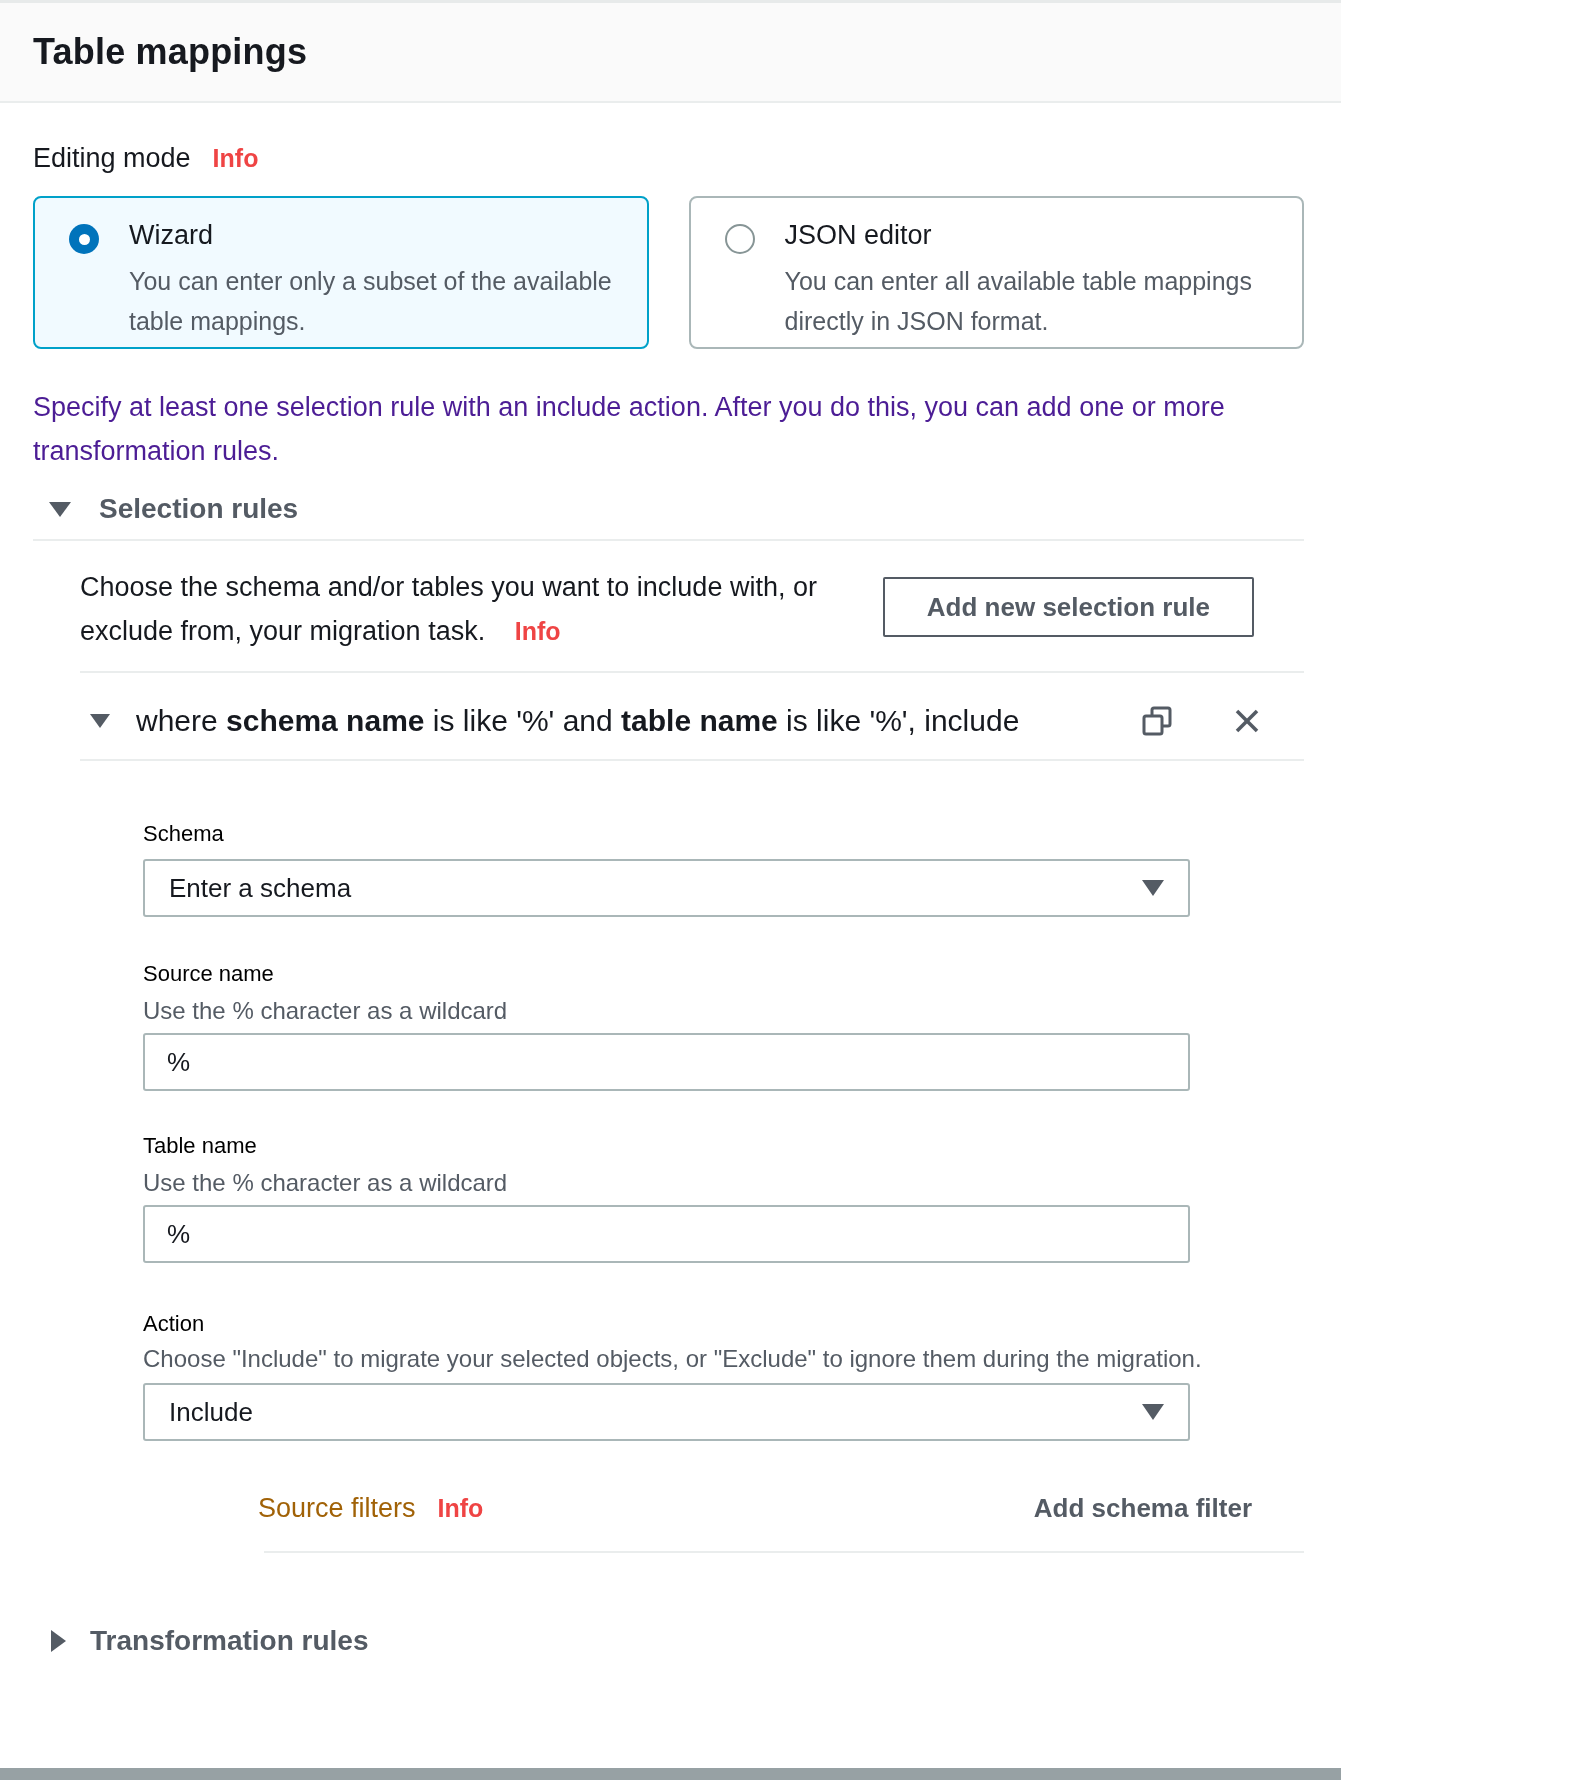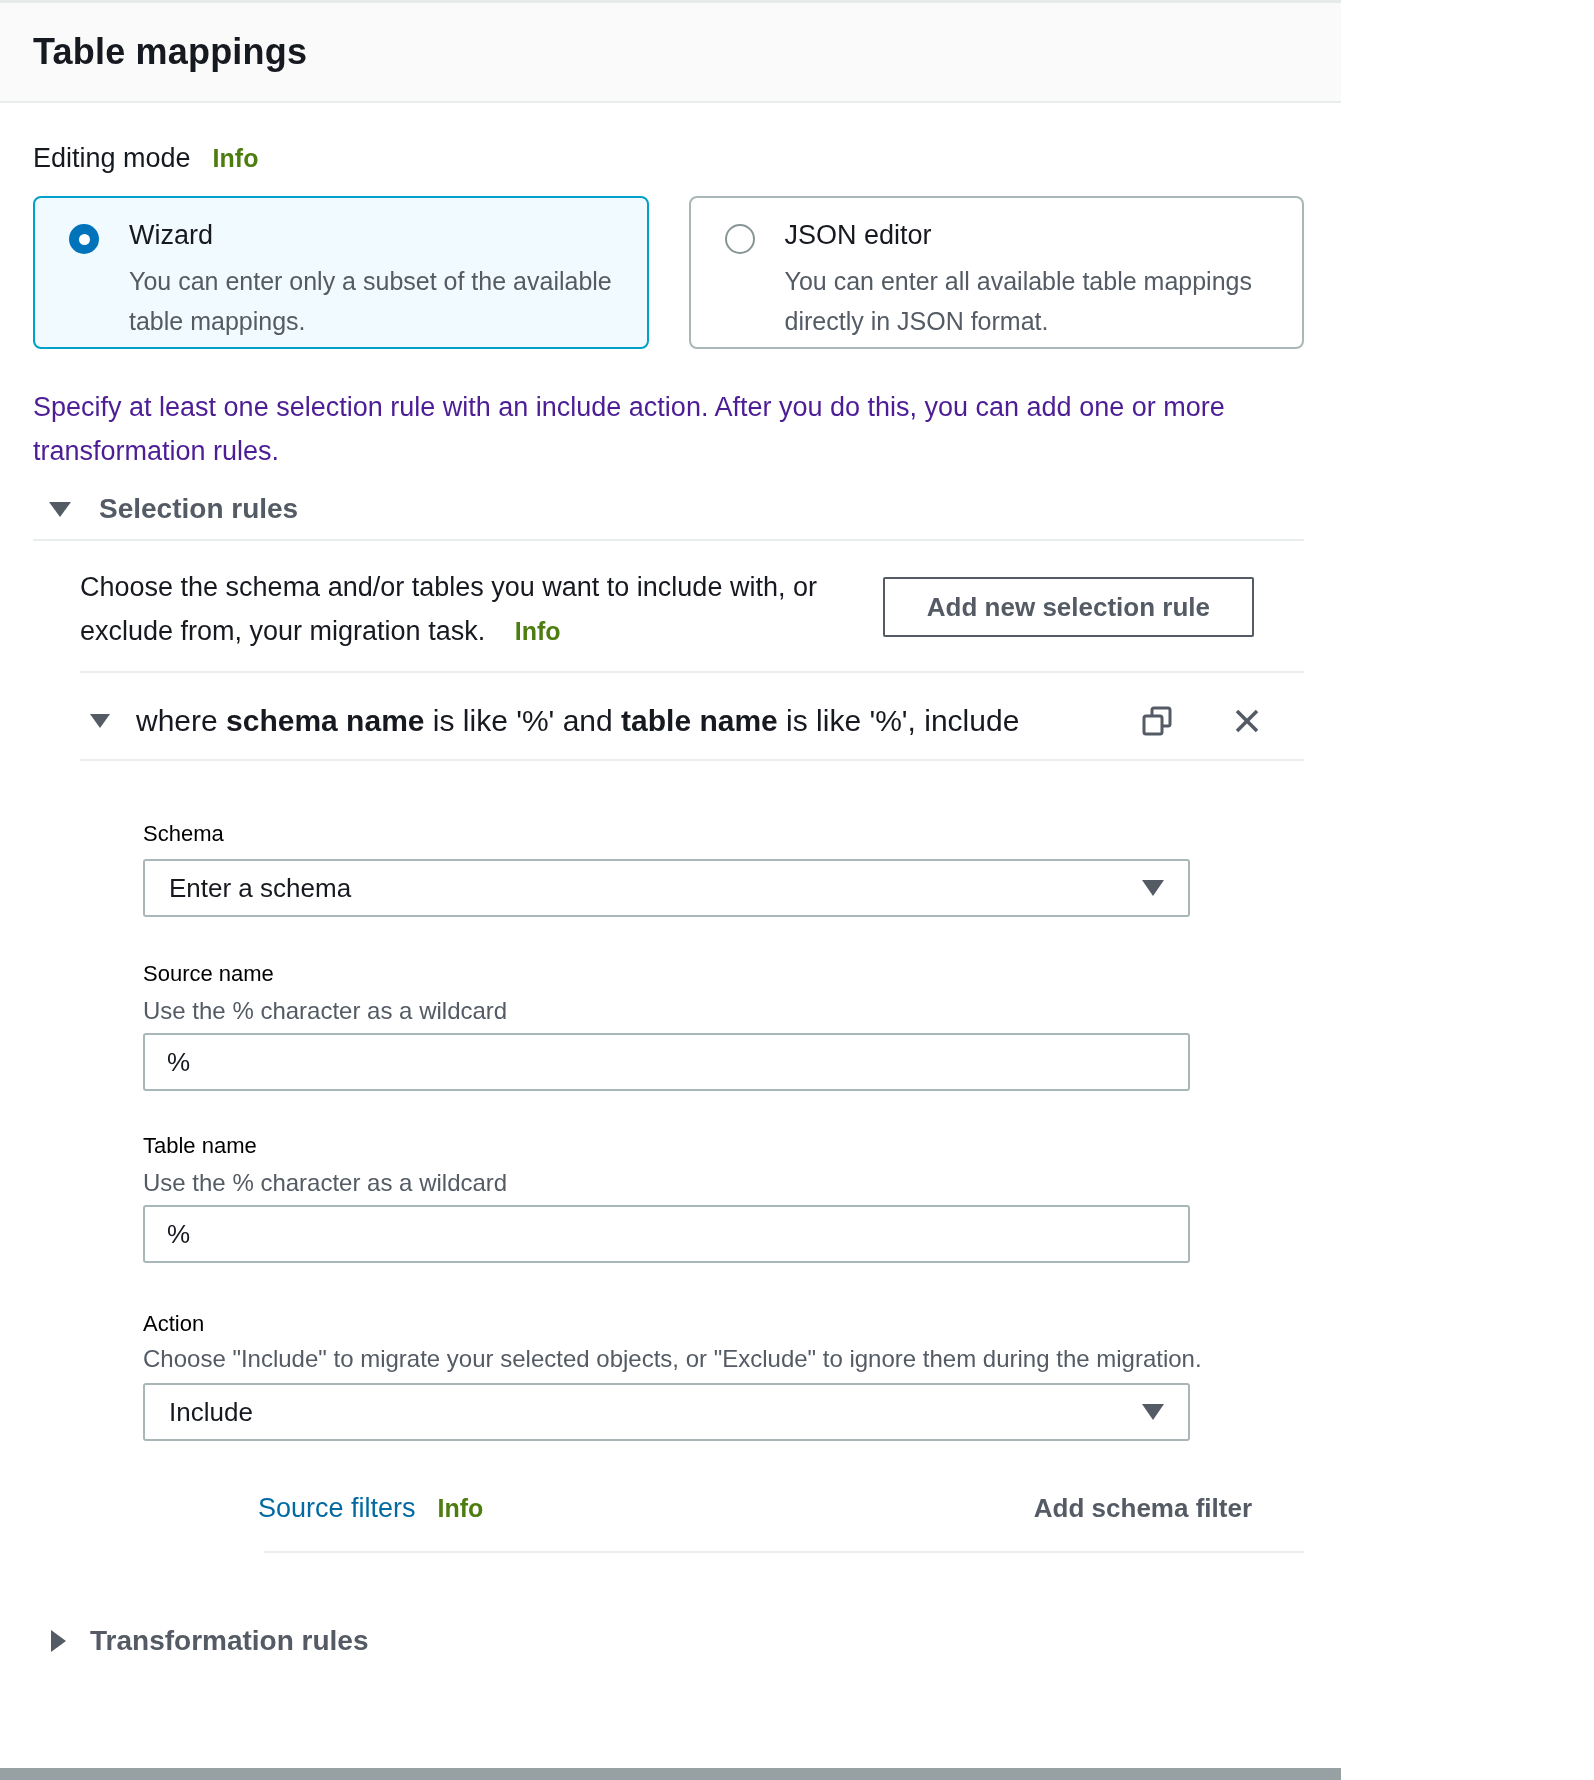--- a/index.html
+++ b/index.html
@@ -23,21 +23,21 @@
     display: flex;
     align-items: center;
     padding-left: 33px;
   }
   .panel-title { font-size: 36px; font-weight: 700; color: #16191f; letter-spacing: 0.2px; }
   .content { padding: 0 37px 0 33px; }
 
   
   .field-label-row { margin-top: 40px; display: flex; align-items: baseline; }
   .label-lg { font-size: 27px; color: #16191f; }
-  .info-link { font-size: 25px; font-weight: 700; color: #4d7c0f; margin-left: 22px; cursor: pointer; text-decoration: none; }
+  .info-link { font-size: 25px; font-weight: 700; color: #ef4444; margin-left: 22px; cursor: pointer; text-decoration: none; }
 
   .cards-row { margin-top: 22px; display: flex; gap: 40px; }
   .mode-card {
     width: 742px; height: 153px;
     border: 2px solid #aab7b8; border-radius: 8px;
     background: #ffffff;
     padding: 22px 0 0 34px;
     display: flex; align-items: flex-start;
     cursor: pointer;
   }
@@ -116,21 +116,21 @@
   }
   .mt-schema { margin-top: 60px; }
   .mt-group-a { margin-top: 44px; }
   .mt-group-b { margin-top: 42px; }
   .mt-group-c { margin-top: 48px; }
   .helper-gap { margin-top: 10px; }
   .helper-gap-sm { margin-top: 8px; }
 
   
   .filters-row { margin-top: 52px; margin-left: 225px; display: flex; align-items: baseline; min-height: 36px; }
-  .filters-title { font-size: 27px; color: #0369a1; }
+  .filters-title { font-size: 27px; color: #a16207; }
   .add-col-filter {
     margin-left: auto; margin-right: 52px;
     background: none; border: none; padding: 0;
     font-family: "Liberation Sans", sans-serif;
     font-size: 26px; font-weight: 700; color: #545b64; cursor: pointer;
     white-space: nowrap;
   }
   .divider-filters { border: none; border-top: 2px solid #eaeded; margin: 22px 0 0 231px; }
 
   .transform-header { margin-top: 72px; }

